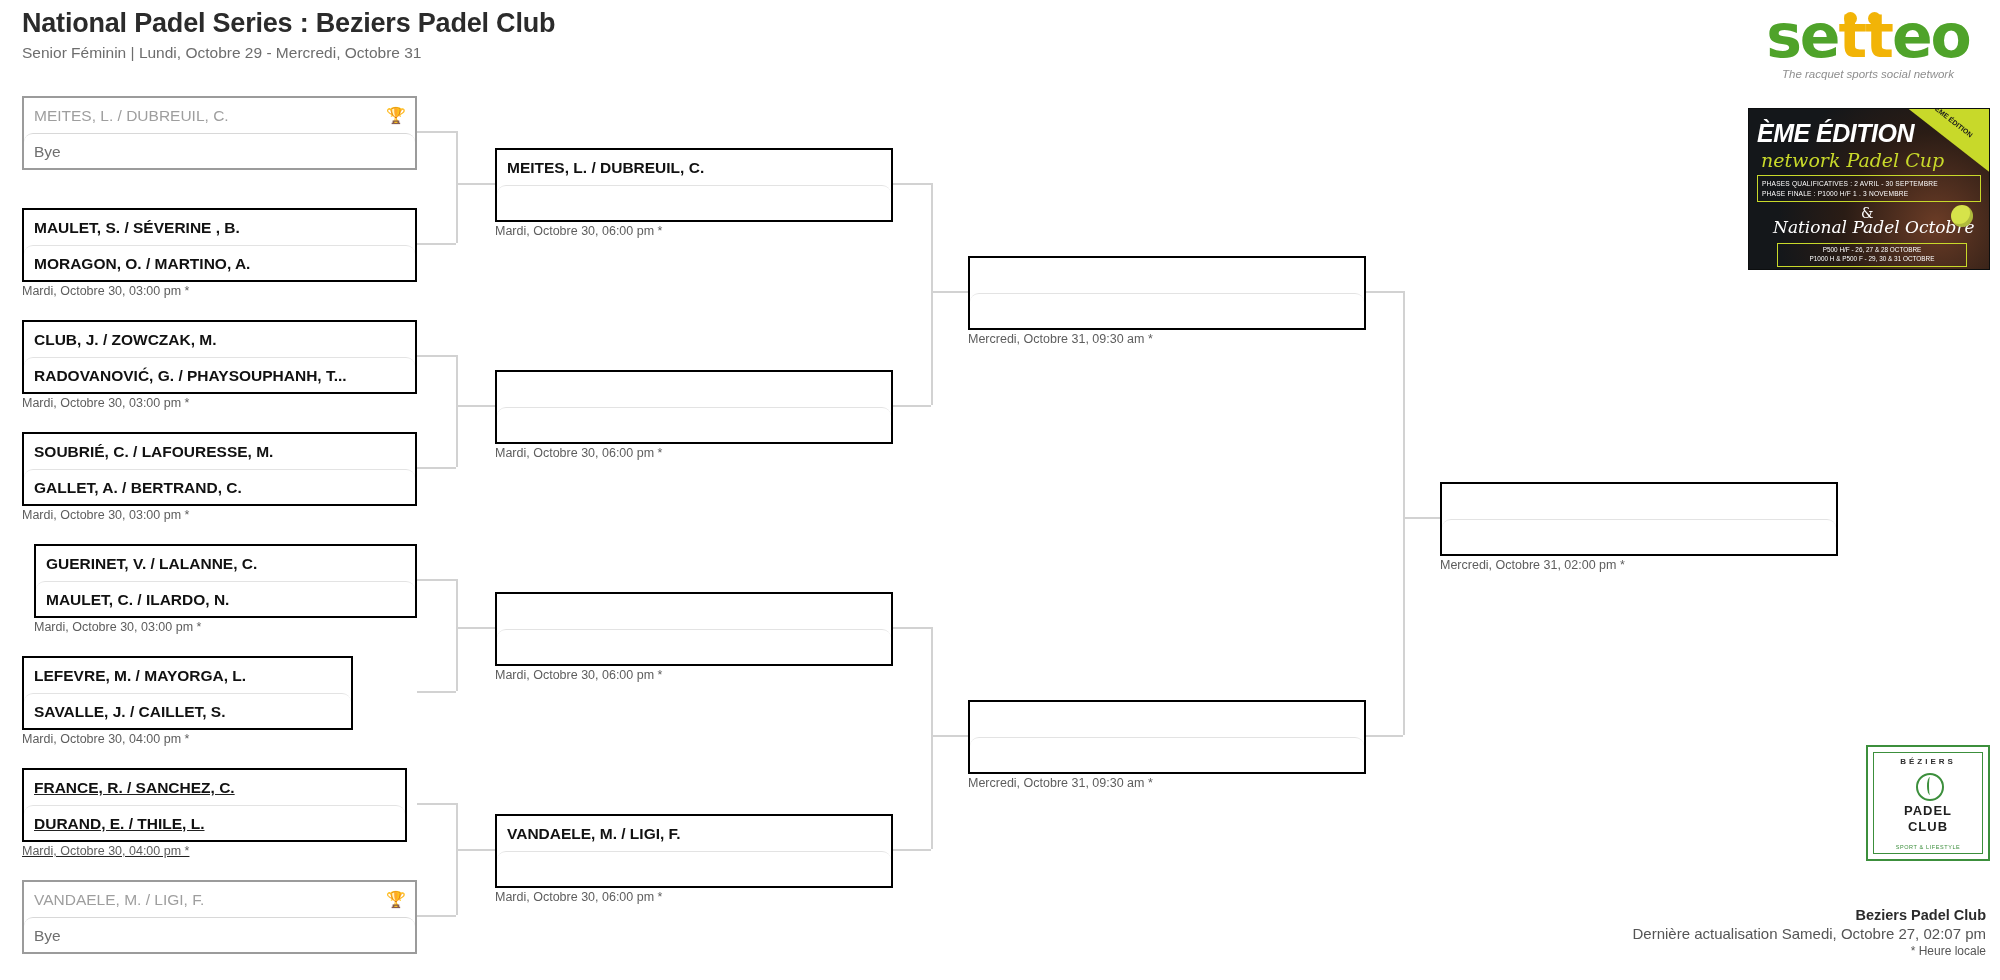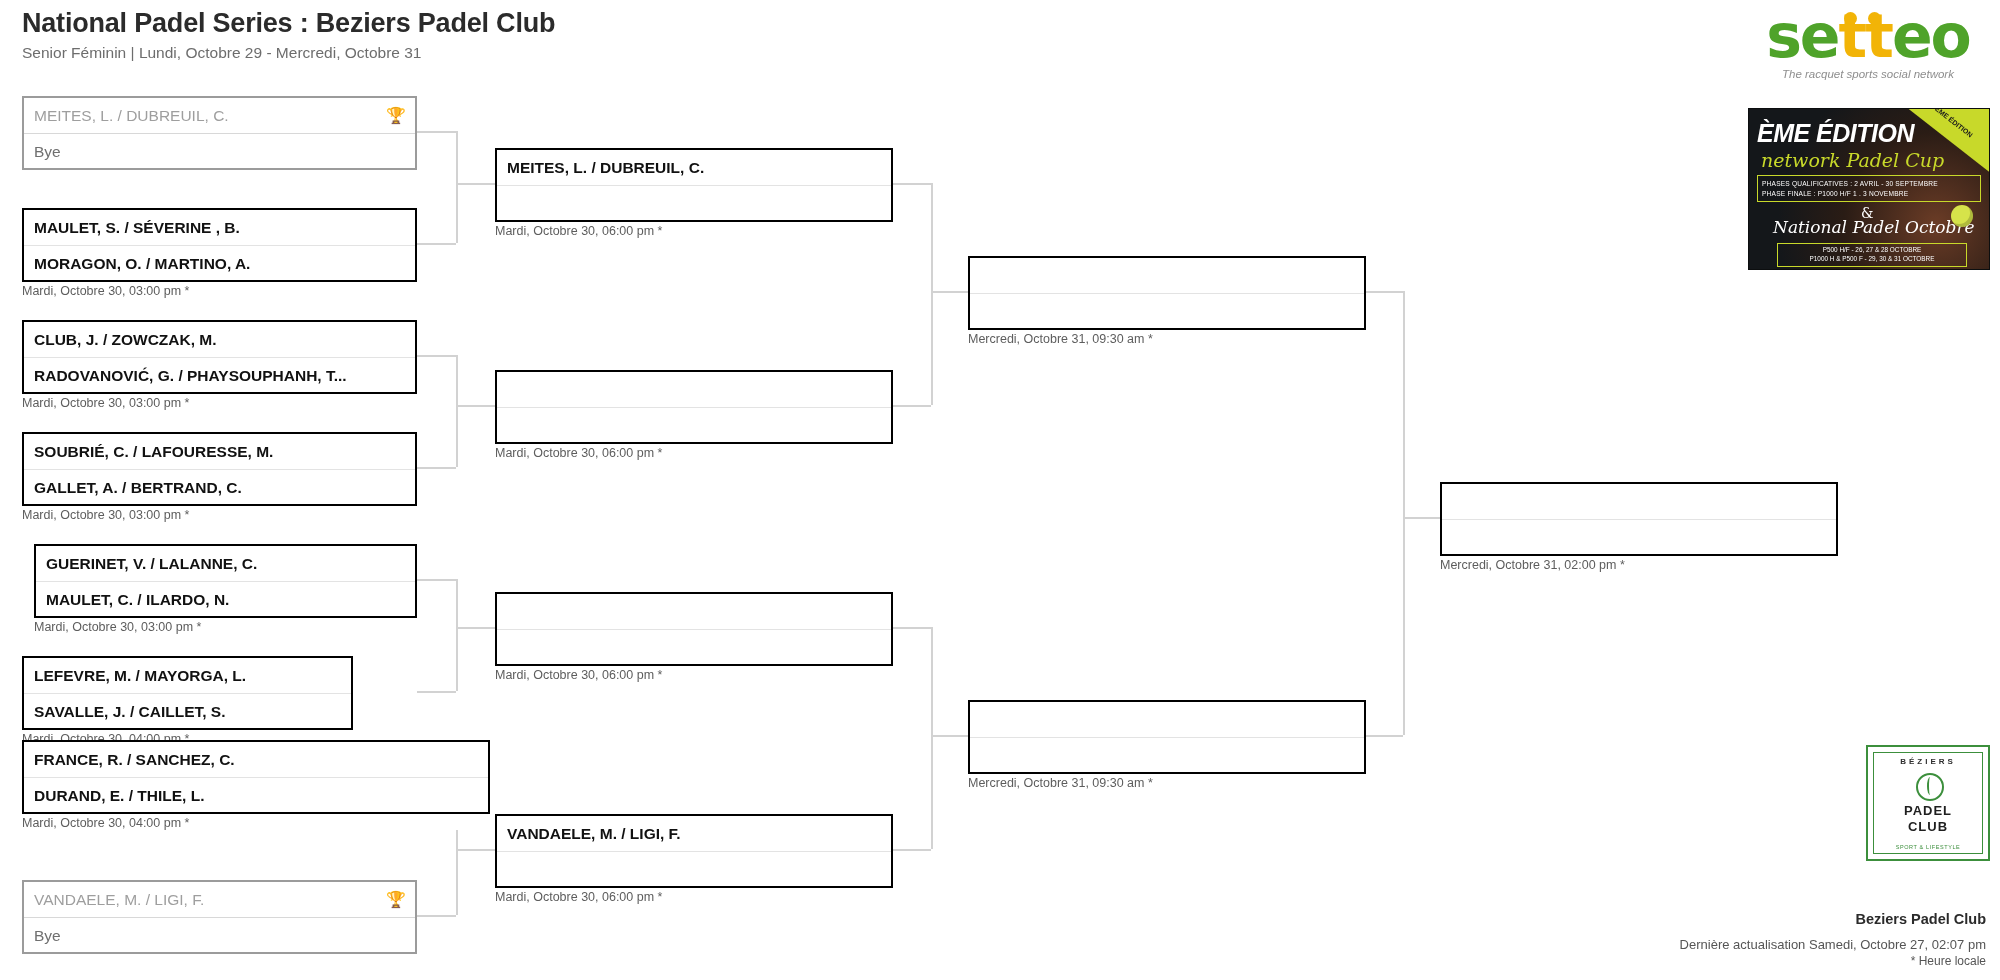--- a/index.html
+++ b/index.html
@@ -60,33 +60,33 @@
   .club-ball:after{content:"";position:absolute;left:9px;top:2px;width:4px;height:18px;
       border-left:2px solid #3c8f3c;border-radius:50%;}
   .club-p{position:absolute;left:0;right:0;top:56px;text-align:center;font-size:13px;
       font-weight:bold;color:#1f1f1f;letter-spacing:1px;}
   .club-c{position:absolute;left:0;right:0;top:72px;text-align:center;font-size:13px;
       font-weight:bold;color:#1f1f1f;letter-spacing:1px;}
   .club-s{position:absolute;left:0;right:0;bottom:9px;text-align:center;font-size:5.5px;
       color:#3c8f3c;letter-spacing:.6px;}
 
   
-  .ftr{position:absolute;right:14px;bottom:12px;text-align:right;}
+  .ftr{position:absolute;right:14px;bottom:22px;text-align:right;}
   .ftr-1{font-size:14.5px;font-weight:bold;color:#2b2b2b;}
-  .ftr-2{font-size:13px;color:#555;margin-top:10px;}
+  .ftr-2{font-size:15px;color:#555;margin-top:2px;}
   .ftr-3{font-size:12px;color:#555;margin-top:2px;}
 
   
   .match{position:absolute;box-sizing:border-box;background:#fff;}
   .match .box{box-sizing:border-box;border:2.5px solid #000;background:#fff;}
   .match.bye .box{border:2px solid #9b9b9b;}
   .slot{box-sizing:border-box;height:35px;line-height:35px;padding:0 10px;
         font-size:15.5px;font-weight:bold;color:#111;white-space:nowrap;overflow:hidden;
         text-overflow:ellipsis;position:relative;}
-  .slot + .slot{border-top:1.5px solid #e3e3e3;}
+  .slot + .slot{border-top:1.5px solid #e3e3e3;border-radius:9px;}
   .match.bye .slot{font-weight:normal;color:#9e9e9e;font-size:15.5px;}
   .match.bye .slot + .slot{border-top:1.5px solid #d8d8d8;color:#6f6f6f;}
   .slot.empty{color:transparent;}
   .mdate{font-size:12.5px;color:#5d5d5d;margin-top:2px;white-space:nowrap;}
   .trophy{position:absolute;right:9px;top:0;height:35px;line-height:35px;font-size:16px;color:#e8b21c;}
 
   
   .ln{position:absolute;background:#d2d2d2;}
   .ln.v{width:2px;}
   .ln.h{height:2px;}
@@ -210,21 +210,21 @@
         </div>
         <div class="mdate">Mardi, Octobre 30, 03:00 pm *</div>
       </div>
       <div class="match" style="left: 22px; top: 656px; width: 331px;">
         <div class="box">
           <div class="slot">LEFEVRE, M. / MAYORGA, L.</div>
           <div class="slot">SAVALLE, J. / CAILLET, S.</div>
         </div>
         <div class="mdate">Mardi, Octobre 30, 04:00 pm *</div>
       </div>
-      <div class="match" style="left: 22px; top: 740px; width: 468px;">
+      <div class="match" style="left: 22px; top: 768px; width: 385px; text-decoration: underline;">
         <div class="box">
           <div class="slot">FRANCE, R. / SANCHEZ, C.</div>
           <div class="slot">DURAND, E. / THILE, L.</div>
         </div>
         <div class="mdate">Mardi, Octobre 30, 04:00 pm *</div>
       </div>
       <div class="match bye" style="left: 22px; top: 880px; width: 395px;">
         <div class="box">
           <div class="slot">VANDAELE, M. / LIGI, F.<span class="trophy">🏆</span></div>
           <div class="slot">Bye</div>

